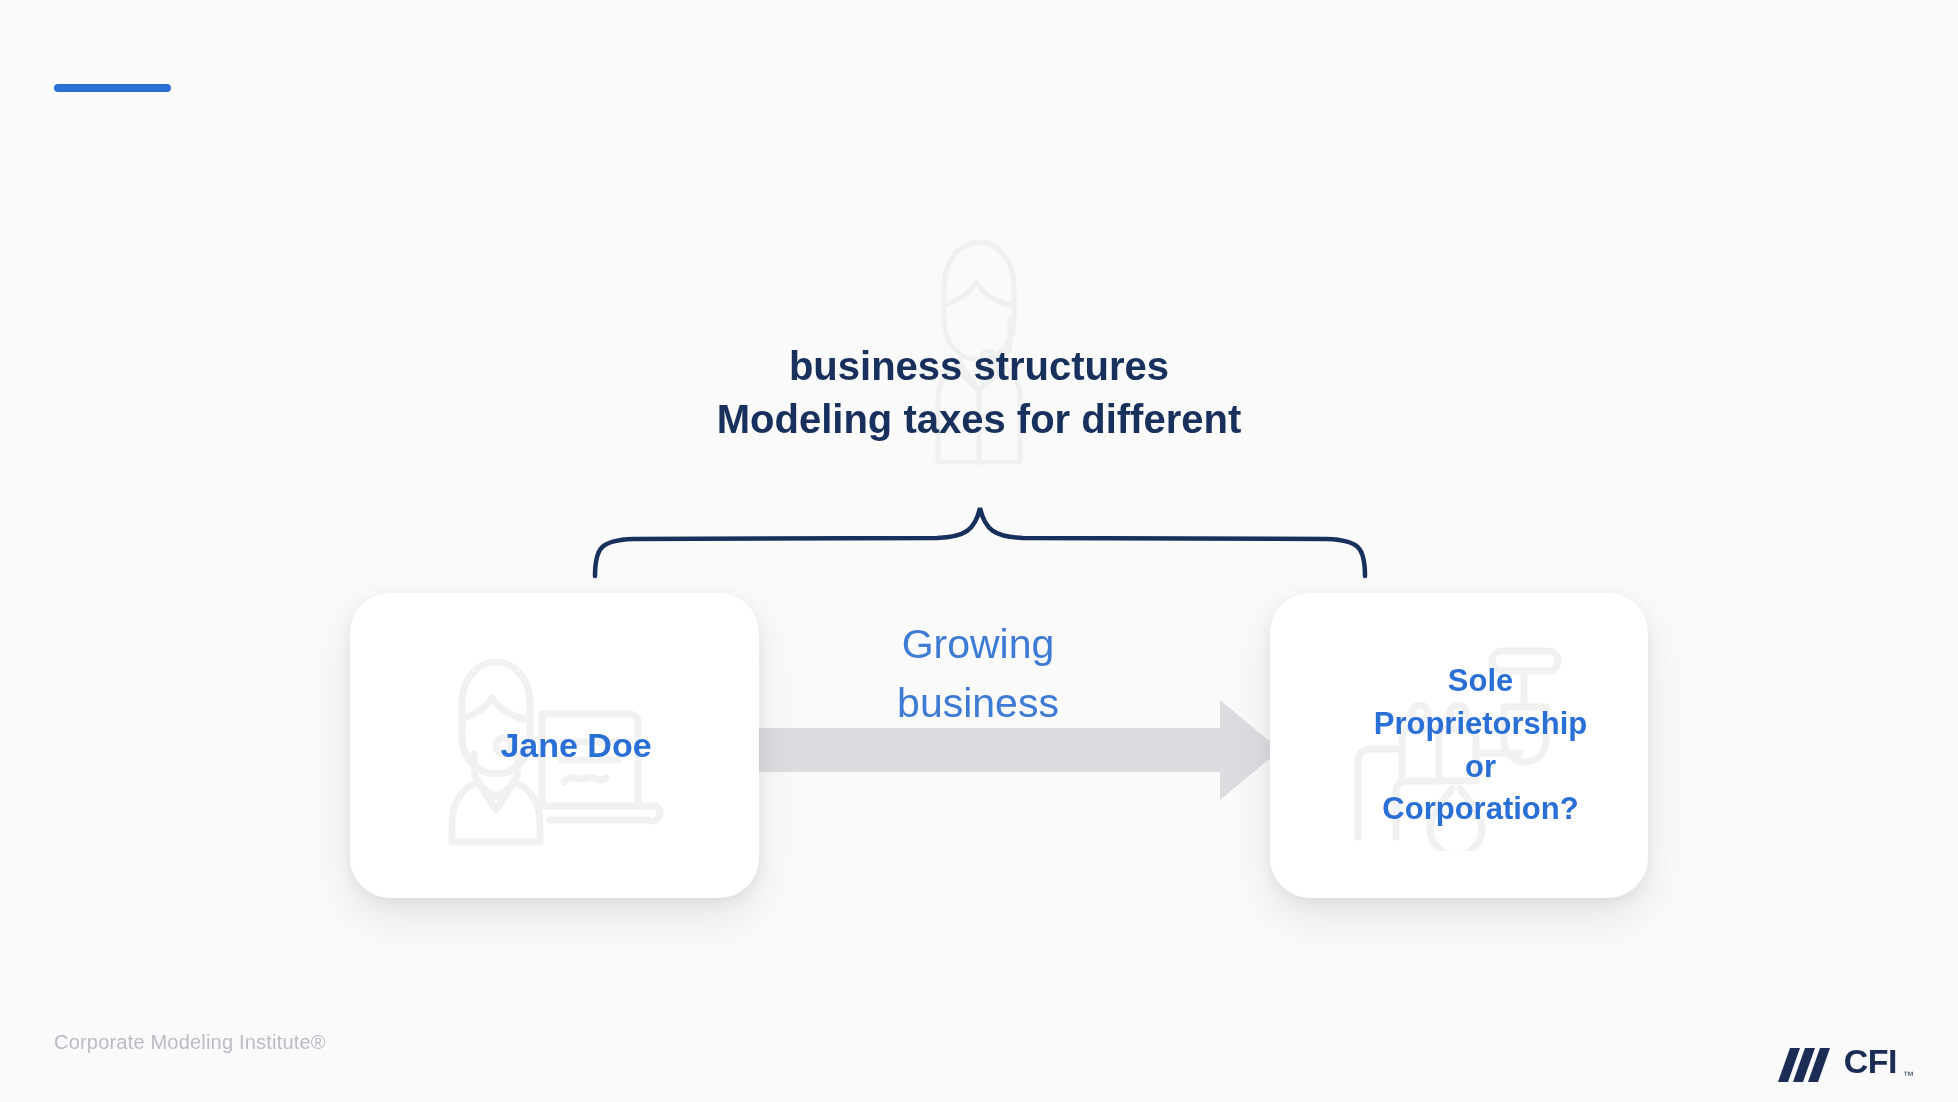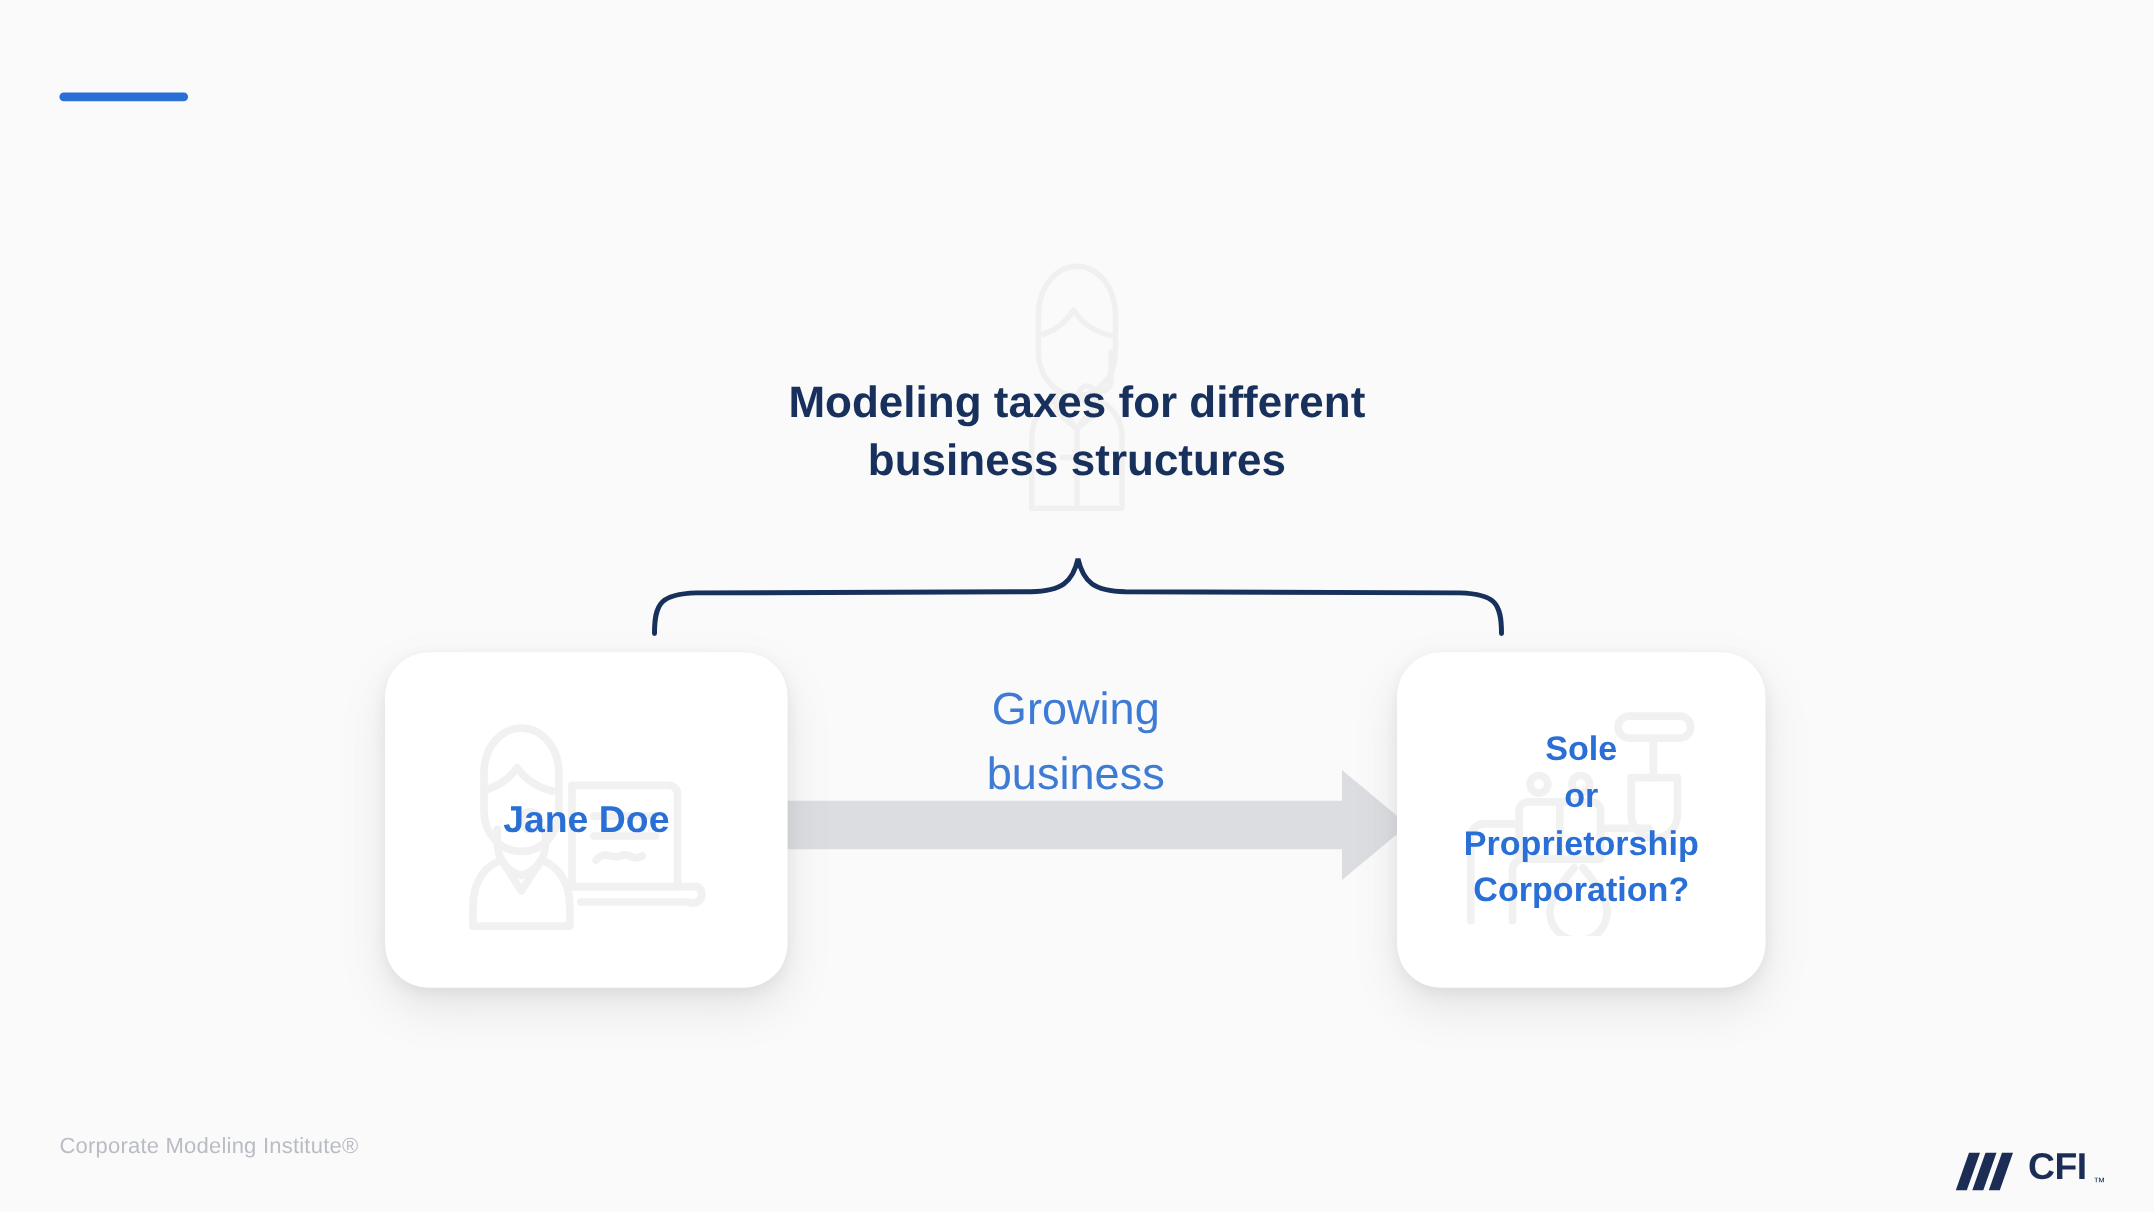--- a/index.html
+++ b/index.html
@@ -93,20 +93,21 @@
     position: absolute;
     background: #ffffff;
     border-radius: 40px;
     box-shadow: 0 18px 40px rgba(120,120,130,0.16),
                 0 4px 12px rgba(120,120,130,0.10);
     overflow: hidden;
     z-index: 3;
     display: flex;
     align-items: center;
     justify-content: center;
+    padding-left: 43px;
   }
   .card-left {
     left: 350px;
     top: 593px;
     width: 366px;
     height: 305px;
   }
   .card-right {
     left: 1270px;
     top: 593px;
@@ -193,22 +194,22 @@
       <path d="M30 66 a35 44 0 0 1 70 0 v34 a35 40 0 0 1 -70 0 z"></path>
       <path d="M34 84 c12 -4 22 -12 28 -22 c8 12 20 20 34 23"></path>
       <path d="M96 100 v26 a10 10 0 0 1 -10 10 h-6"></path>
       <circle cx="74" cy="138" r="7"></circle>
       <path d="M46 140 v14 l19 16 l19 -16 v-14"></path>
       <path d="M24 178 c0 -20 12 -30 22 -34 l19 26 l19 -26 c10 4 22 14 22 34 v64 h-82 z"></path>
       <path d="M65 170 v72"></path>
       <path d="M52 196 h26"></path>
     </svg>
     <div class="headline">
+      <div>business structures</div>
       <div>Modeling taxes for different</div>
-      <div>business structures</div>
     </div>
   </div>
 
   <svg class="brace" viewBox="0 0 790 90" fill="none" stroke="#17305c" stroke-width="4.5" stroke-linecap="round">
     <path d="M10 86 C10 58 16 50 48 49 L352 48 C380 47 390 40 395 18
              C400 40 410 47 438 48 L742 49 C774 50 780 58 780 86"></path>
   </svg>
 
   <svg class="arrow" viewBox="0 0 600 100" preserveAspectRatio="none">
     <polygon points="0,28 540,28 540,0 600,50 540,100 540,72 0,72" fill="#dcdde0"></polygon>
@@ -248,22 +249,22 @@
         <path d="M76 88 h58 a8 8 0 0 1 8 8 v44 h-74 v-44 a8 8 0 0 1 8 -8 z"></path>
         <path d="M105 88 v52"></path>
         <path d="M142 112 h44"></path>
         <path d="M24 196 v-76 a12 12 0 0 1 12 -12 h32"></path>
         <path d="M62 196 v-46 a10 10 0 0 1 10 -10 h30"></path>
         <path d="M118 148 c-12 14 -22 28 -22 40 a26 26 0 0 0 52 0 c0 -12 -10 -26 -22 -40"></path>
       </svg>
     </div>
     <div class="card-label">
       <div>Sole</div>
+      <div>Proprietorship</div>
       <div>or</div>
-      <div>Proprietorship</div>
       <div>Corporation?</div>
     </div>
   </div>
 
   <div class="footer-text">Corporate Modeling Institute®</div>
 
   <div class="logo">
     <svg class="logo-mark" width="62" height="40" viewBox="0 0 62 40">
       <g fill="#1c2d55">
         <path d="M12 38 L2 38 L14 4 L24 4 Z"></path>

